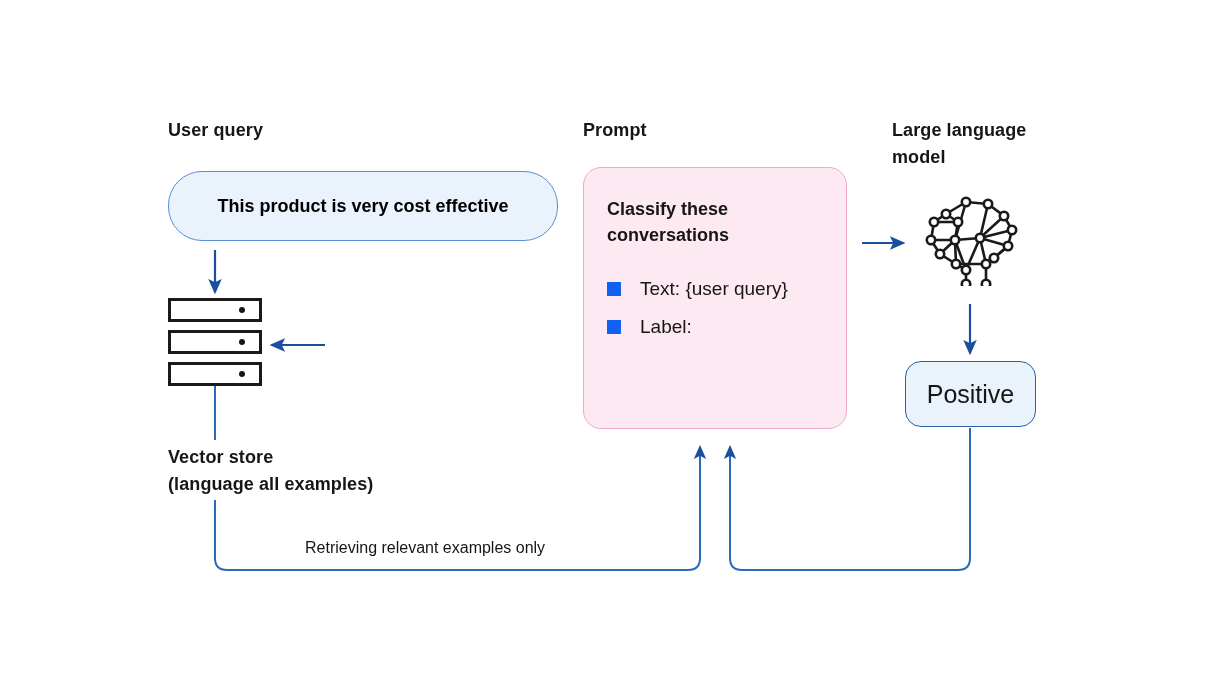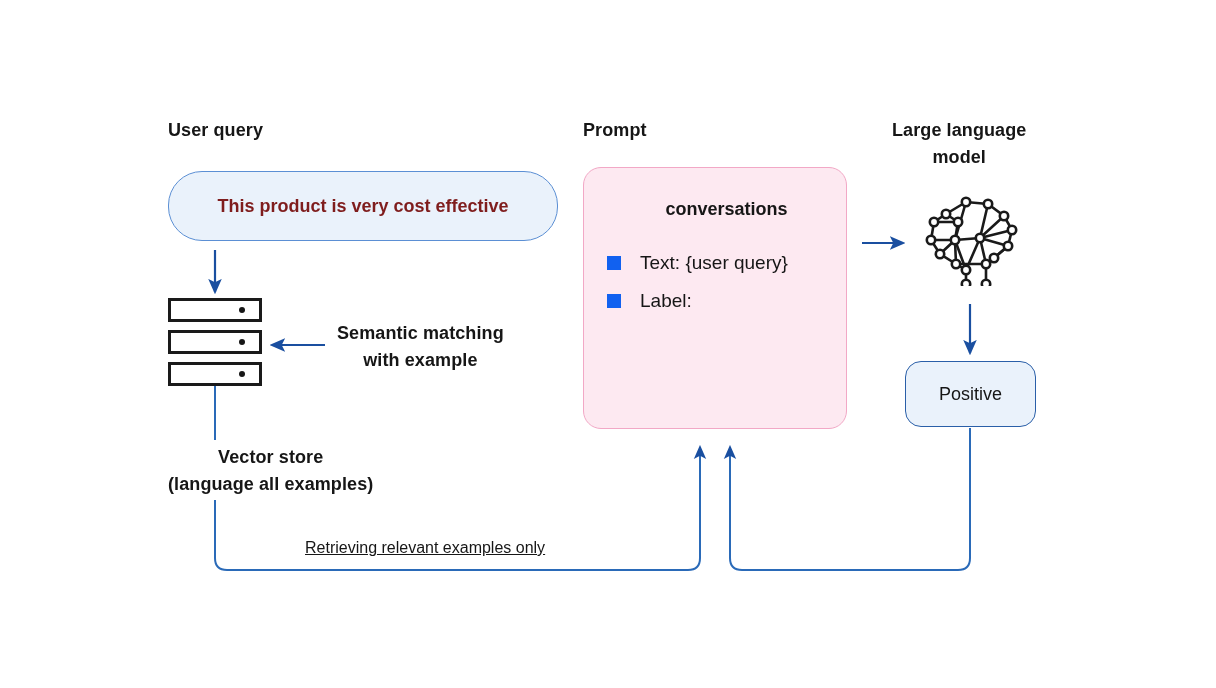--- a/index.html
+++ b/index.html
@@ -1,26 +1,26 @@
 <!DOCTYPE html>
 <html><head>
 <meta charset="utf-8">
 <style>
   html,body{margin:0;padding:0;background:#ffffff;}
   body{width:1216px;height:688px;font-family:"Liberation Sans",sans-serif;color:#161616;}
-  #stage{position:relative;width:1216px;height:688px;overflow:hidden;background:#ffffff;text-align:center;}
+  #stage{position:relative;width:1216px;height:688px;overflow:hidden;background:#ffffff;}
 
   .lbl{position:absolute;font-weight:bold;font-size:18px;line-height:27px;color:#161616;white-space:pre-line;letter-spacing:.1px;}
 
   
   #user-query-box{
     position:absolute;left:168px;top:171px;width:388px;height:68px;
     background:#eaf2fb;border:1px solid #5b8fd4;border-radius:34px;
     display:flex;align-items:center;justify-content:center;
-    font-weight:bold;font-size:18px;color:#7f1d1d;
+    font-weight:bold;font-size:18px;color:#000000;
   }
 
   
   #vector-store-icon{position:absolute;left:168px;top:298px;width:96px;height:88px;}
   #vector-store-icon .slab{
     position:absolute;left:0;width:94px;height:24px;
     border:3px solid #1a1a1a;background:#ffffff;box-sizing:border-box;
   }
   #vector-store-icon .slab i{
     position:absolute;right:14px;top:50%;transform:translateY(-50%);
@@ -38,21 +38,21 @@
   #prompt-box .bullet-row{display:flex;align-items:center;margin-top:14px;}
   #prompt-box .bullet{width:14px;height:14px;background:#1161f0;flex:0 0 auto;}
   #prompt-box .bullet-text{margin-left:19px;font-size:19px;line-height:24px;color:#161616;white-space:nowrap;}
   #prompt-box .bullet-text b{font-weight:normal;}
 
   
   #positive-box{
     position:absolute;left:905px;top:361px;width:131px;height:66px;
     background:#eaf2fb;border:1.5px solid #2a5fa8;border-radius:16px;
     display:flex;align-items:center;justify-content:center;
-    font-size:18px;color:#161616;box-sizing:border-box;
+    font-size:25px;color:#161616;box-sizing:border-box;
   }
 
   
   #llm-icon{position:absolute;left:922px;top:192px;width:100px;height:94px;}
 
   svg.overlay{position:absolute;left:0;top:0;width:1216px;height:688px;pointer-events:none;}
   .cap{position:absolute;font-size:16px;line-height:22px;color:#161616;white-space:nowrap;}
 </style>
 </head>
 <body>
@@ -97,29 +97,28 @@
         <i></i>
       </div>
     <div class="slab" style="top:32px;">
         <i></i>
       </div>
     <div class="slab" style="top:64px;">
         <i></i>
       </div>
   </div>
 
-  <div class="lbl" style="left:337px;top:320px;">Semantic matching
-with example</div>
 
   <div class="lbl" style="left:168px;top:444px;">Vector store
 (language all examples)</div>
 
-  <div class="cap" style="left:305px;top:537px;text-decoration:underline;">Retrieving relevant examples only</div>
+  <div class="cap" style="left:305px;top:537px;">Retrieving relevant examples only</div>
 
   <div id="prompt-box">
+    <div class="p-line">Classify these</div>
     <div class="p-line">conversations</div>
     <div class="p-gap"></div>
 
     <div class="bullet-row">
       <span class="bullet"></span>
       <span class="bullet-text"><b>Text:</b><span> {user query}</span></span>
     </div>
 
     <div class="bullet-row">
       <span class="bullet"></span>

